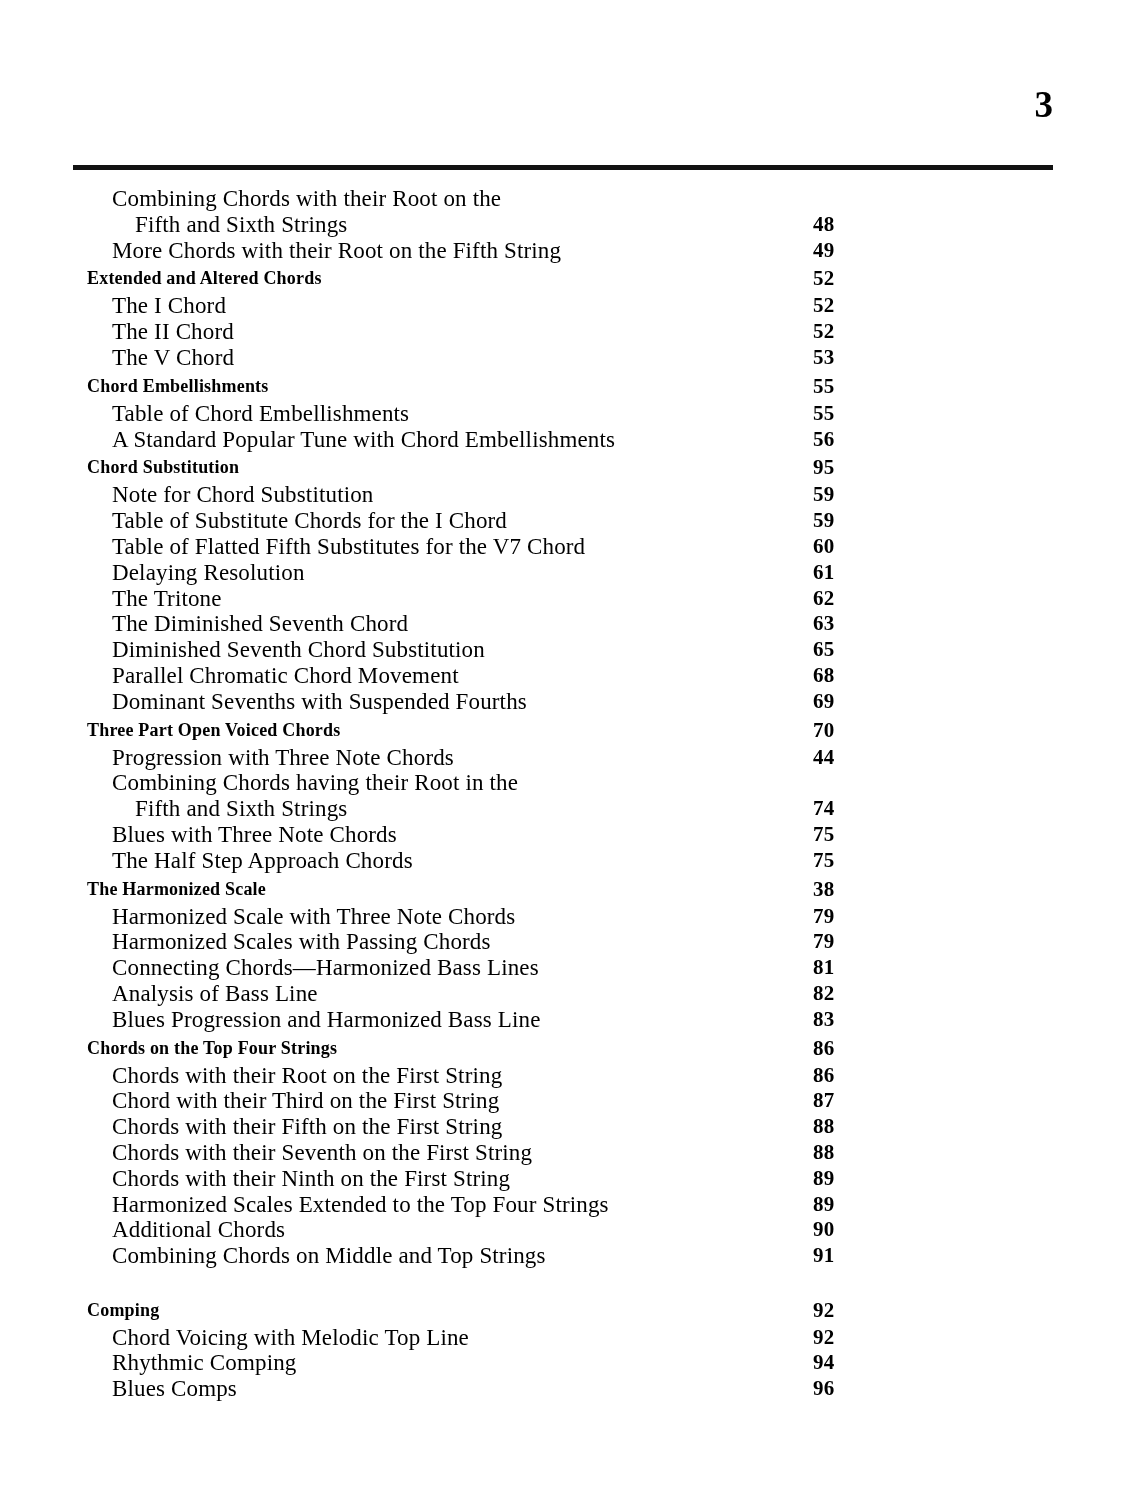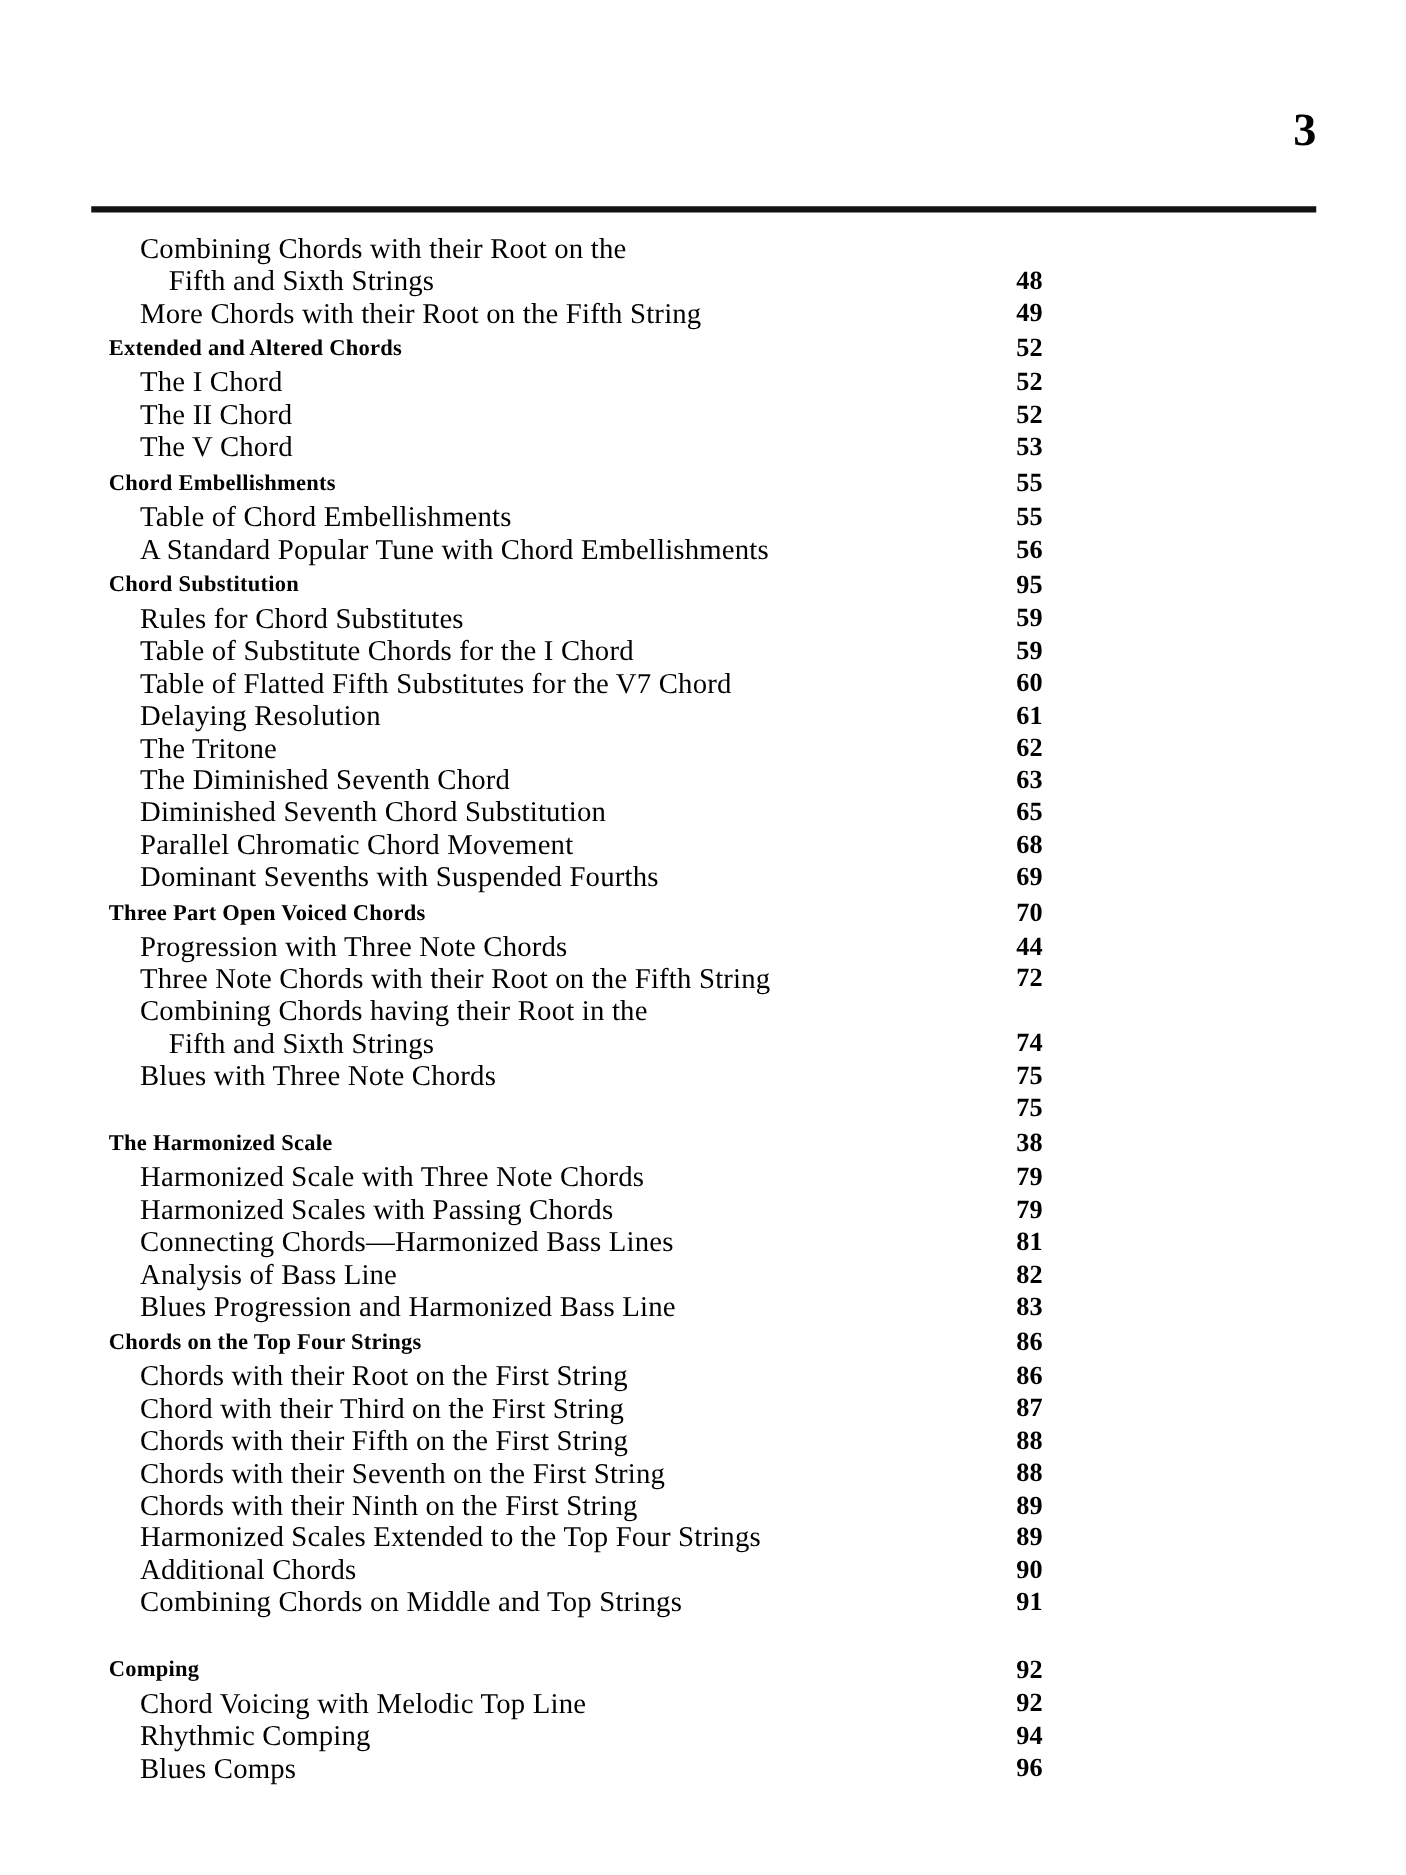--- a/index.html
+++ b/index.html
@@ -105,36 +105,35 @@
       <div class="row lvl-cont"><span class="title">Fifth and Sixth Strings</span><span class="page-no">48</span></div>
       <div class="row lvl-item"><span class="title">More Chords with their Root on the Fifth String</span><span class="page-no">49</span></div>
       <div class="row lvl-head"><span class="title">Extended and Altered Chords</span><span class="page-no">52</span></div>
       <div class="row lvl-item"><span class="title">The I Chord</span><span class="page-no">52</span></div>
       <div class="row lvl-item"><span class="title">The II Chord</span><span class="page-no">52</span></div>
       <div class="row lvl-item"><span class="title">The V Chord</span><span class="page-no">53</span></div>
       <div class="row lvl-head"><span class="title">Chord Embellishments</span><span class="page-no">55</span></div>
       <div class="row lvl-item"><span class="title">Table of Chord Embellishments</span><span class="page-no">55</span></div>
       <div class="row lvl-item"><span class="title">A Standard Popular Tune with Chord Embellishments</span><span class="page-no">56</span></div>
       <div class="row lvl-head"><span class="title">Chord Substitution</span><span class="page-no">95</span></div>
-      <div class="row lvl-item"><span class="title">Rules for Chord Substitutes</span><span class="page-no">59</span></div>
+      <div class="row lvl-item"><span class="title">Note for Chord Substitution</span><span class="page-no">59</span></div>
       <div class="row lvl-item"><span class="title">Table of Substitute Chords for the I Chord</span><span class="page-no">59</span></div>
       <div class="row lvl-item"><span class="title">Table of Flatted Fifth Substitutes for the V7 Chord</span><span class="page-no">60</span></div>
       <div class="row lvl-item"><span class="title">Delaying Resolution</span><span class="page-no">61</span></div>
       <div class="row lvl-item"><span class="title">The Tritone</span><span class="page-no">62</span></div>
       <div class="row lvl-item"><span class="title">The Diminished Seventh Chord</span><span class="page-no">63</span></div>
       <div class="row lvl-item"><span class="title">Diminished Seventh Chord Substitution</span><span class="page-no">65</span></div>
       <div class="row lvl-item"><span class="title">Parallel Chromatic Chord Movement</span><span class="page-no">68</span></div>
       <div class="row lvl-item"><span class="title">Dominant Sevenths with Suspended Fourths</span><span class="page-no">69</span></div>
       <div class="row lvl-head"><span class="title">Three Part Open Voiced Chords</span><span class="page-no">70</span></div>
       <div class="row lvl-item"><span class="title">Progression with Three Note Chords</span><span class="page-no">44</span></div>
-      <div class="row lvl-item"><span class="title">Three Note Chords with their Root on the Fifth String</span><span class="page-no">72</span></div>
       <div class="row lvl-item"><span class="title">Combining Chords having their Root in the</span></div>
       <div class="row lvl-cont"><span class="title">Fifth and Sixth Strings</span><span class="page-no">74</span></div>
       <div class="row lvl-item"><span class="title">Blues with Three Note Chords</span><span class="page-no">75</span></div>
-      <div class="row lvl-item"><span class="page-no">75</span></div>
+      <div class="row lvl-item"><span class="title">The Half Step Approach Chords</span><span class="page-no">75</span></div>
       <div class="row lvl-head"><span class="title">The Harmonized Scale</span><span class="page-no">38</span></div>
       <div class="row lvl-item"><span class="title">Harmonized Scale with Three Note Chords</span><span class="page-no">79</span></div>
       <div class="row lvl-item"><span class="title">Harmonized Scales with Passing Chords</span><span class="page-no">79</span></div>
       <div class="row lvl-item"><span class="title">Connecting Chords—Harmonized Bass Lines</span><span class="page-no">81</span></div>
       <div class="row lvl-item"><span class="title">Analysis of Bass Line</span><span class="page-no">82</span></div>
       <div class="row lvl-item"><span class="title">Blues Progression and Harmonized Bass Line</span><span class="page-no">83</span></div>
       <div class="row lvl-head"><span class="title">Chords on the Top Four Strings</span><span class="page-no">86</span></div>
       <div class="row lvl-item"><span class="title">Chords with their Root on the First String</span><span class="page-no">86</span></div>
       <div class="row lvl-item"><span class="title">Chord with their Third on the First String</span><span class="page-no">87</span></div>
       <div class="row lvl-item"><span class="title">Chords with their Fifth on the First String</span><span class="page-no">88</span></div>

